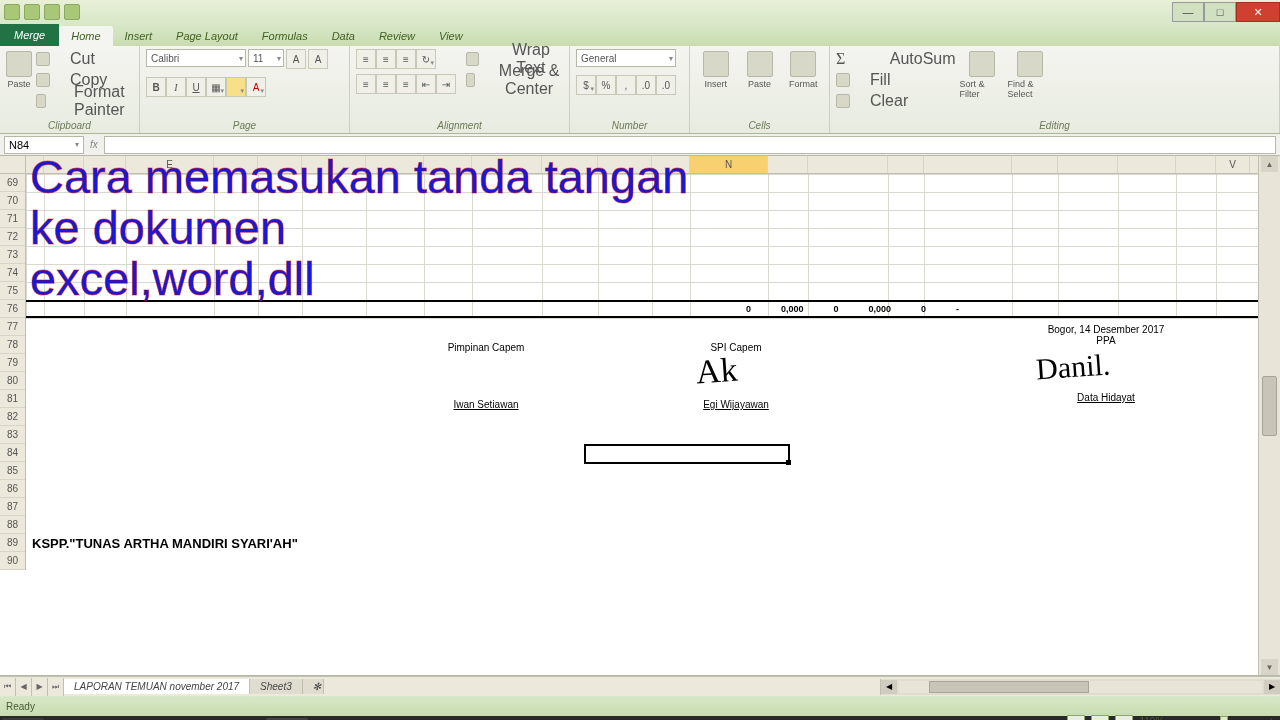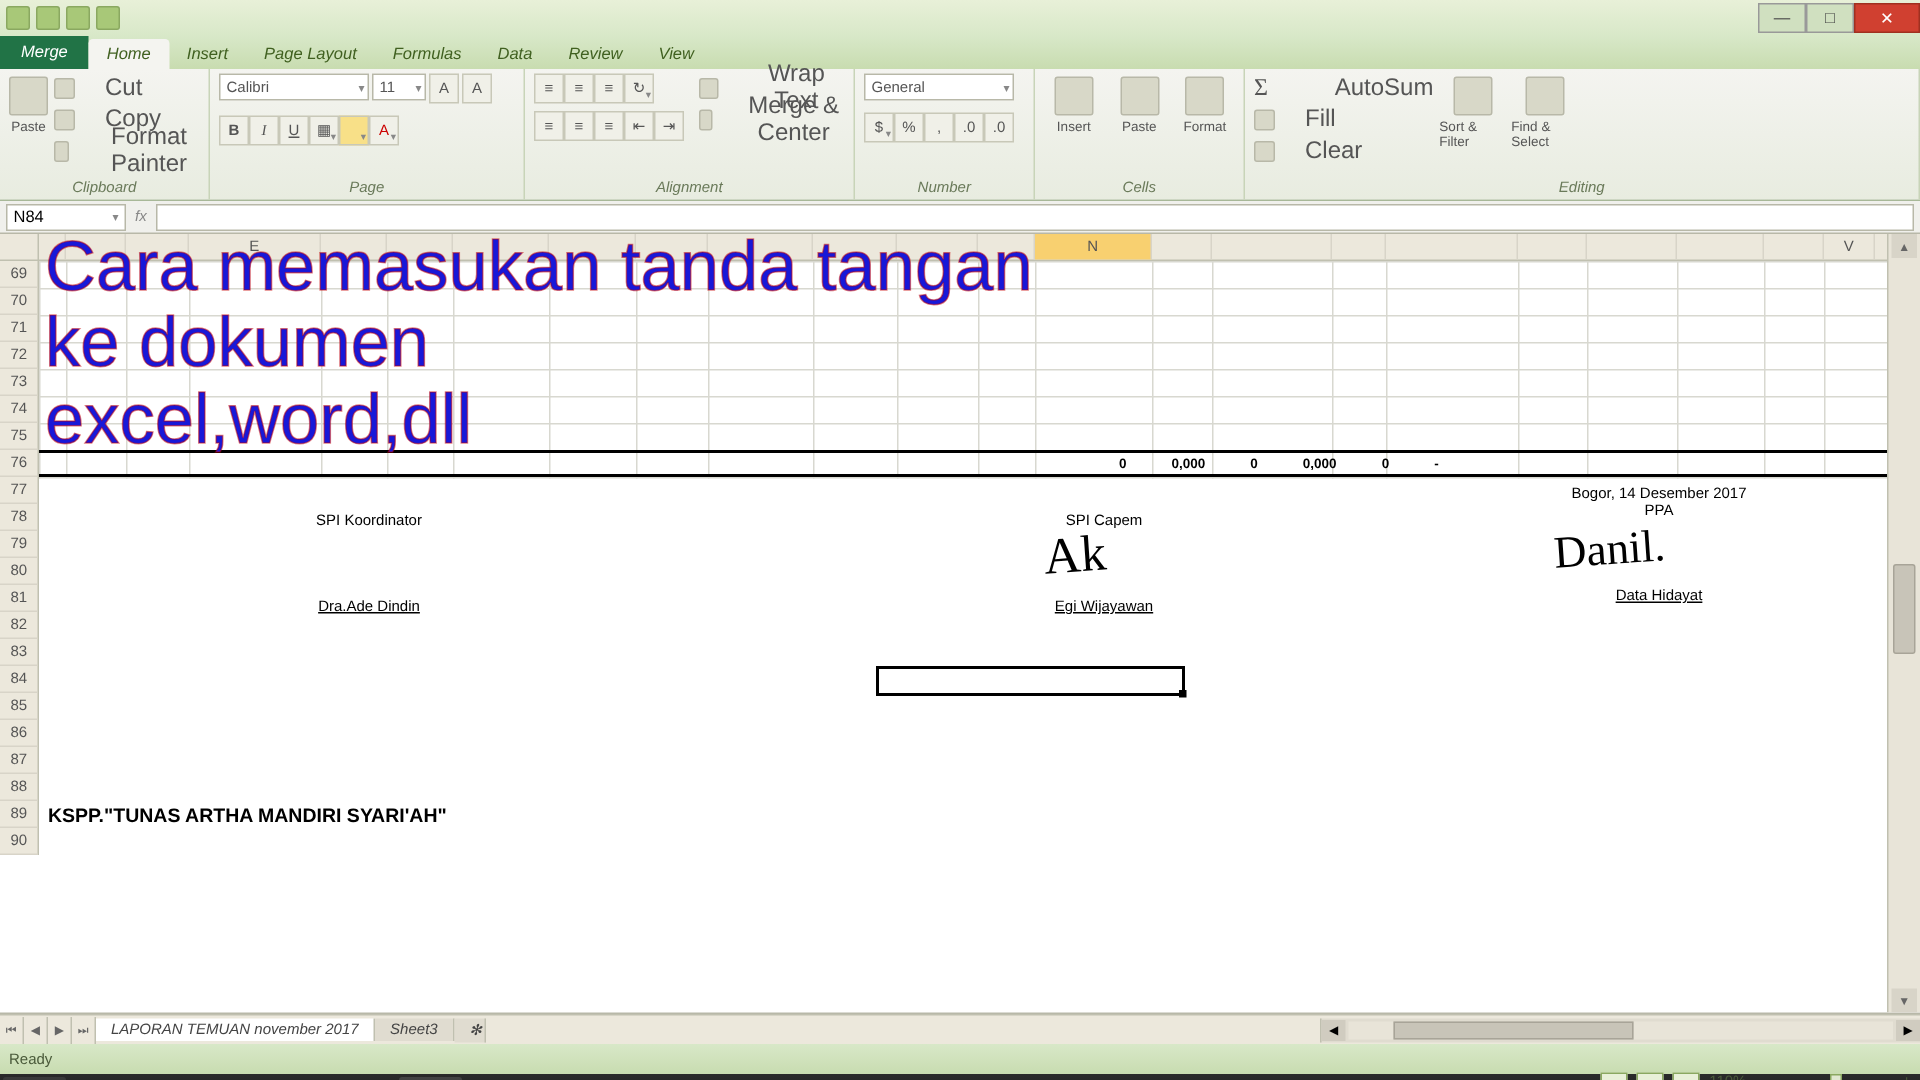--- a/index.html
+++ b/index.html
@@ -359,24 +359,24 @@
     <div class="thick-border-row" style="top:126px"></div>
     <div class="totals" style="top:130px; left:720px">
       <span>0</span>
         <span>0,000</span>
         <span>0</span>
         <span>0,000</span>
         <span>0</span>
         <span>-</span>
     </div>
 
-    <div class="sig-block" style="left:150px; top:168px; width:140px">
-      <div>SPI Koordinator</div>
+    <div class="sig-block" style="left:390px; top:168px; width:140px">
+      <div>Pimpinan Capem</div>
       <div style="height:46px"></div>
-      <div class="sig-name">Dra.Ade Dindin</div>
+      <div class="sig-name">Iwan Setiawan</div>
     </div>
     <div class="sig-block" style="left:640px; top:168px; width:140px">
       <div>SPI Capem</div>
       <div class="sig-draw" style="left:30px; top:10px; font-size:34px">Ak</div>
       <div style="height:46px"></div>
       <div class="sig-name">Egi Wijayawan</div>
     </div>
     <div class="sig-block" style="left:980px; top:150px; width:200px">
       <div>Bogor,   14 Desember 2017</div>
       <div>PPA</div>

